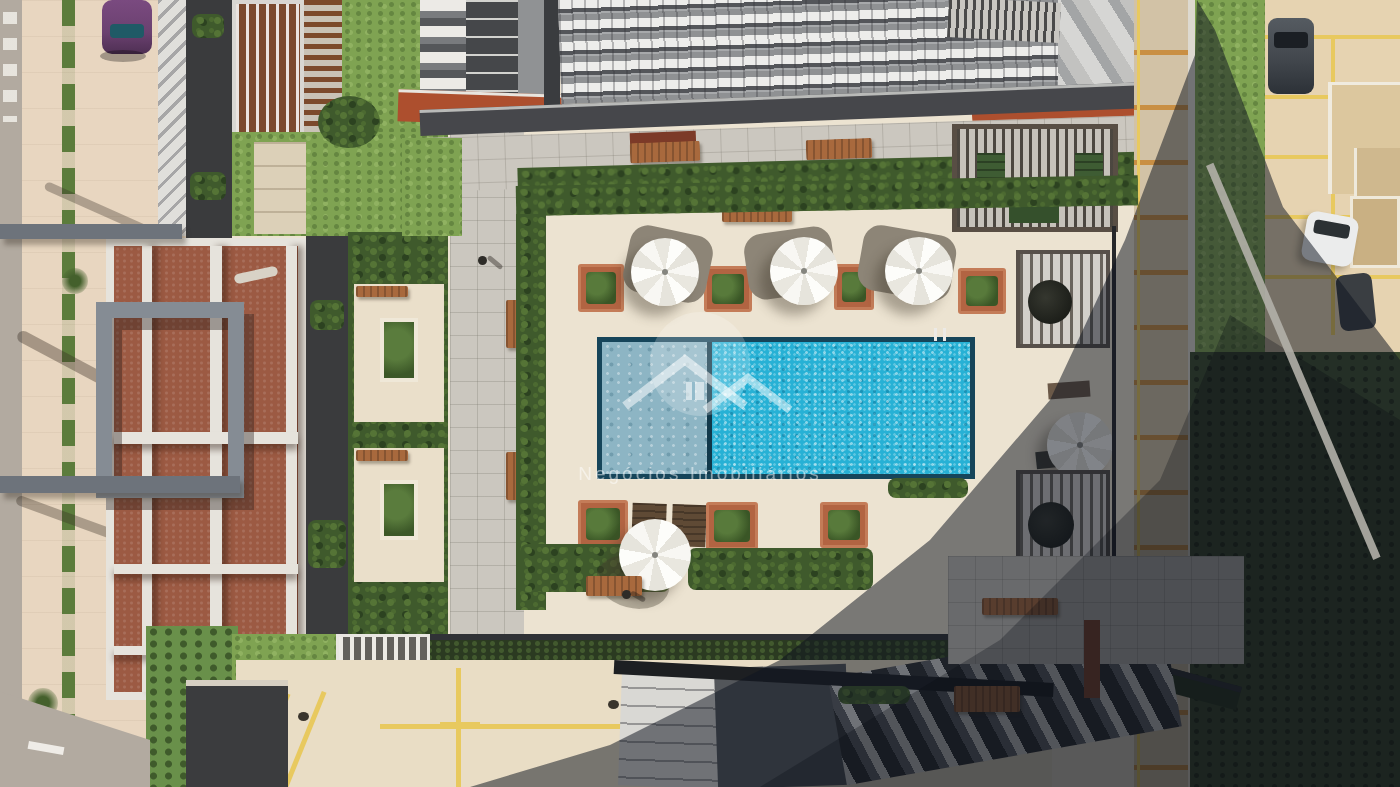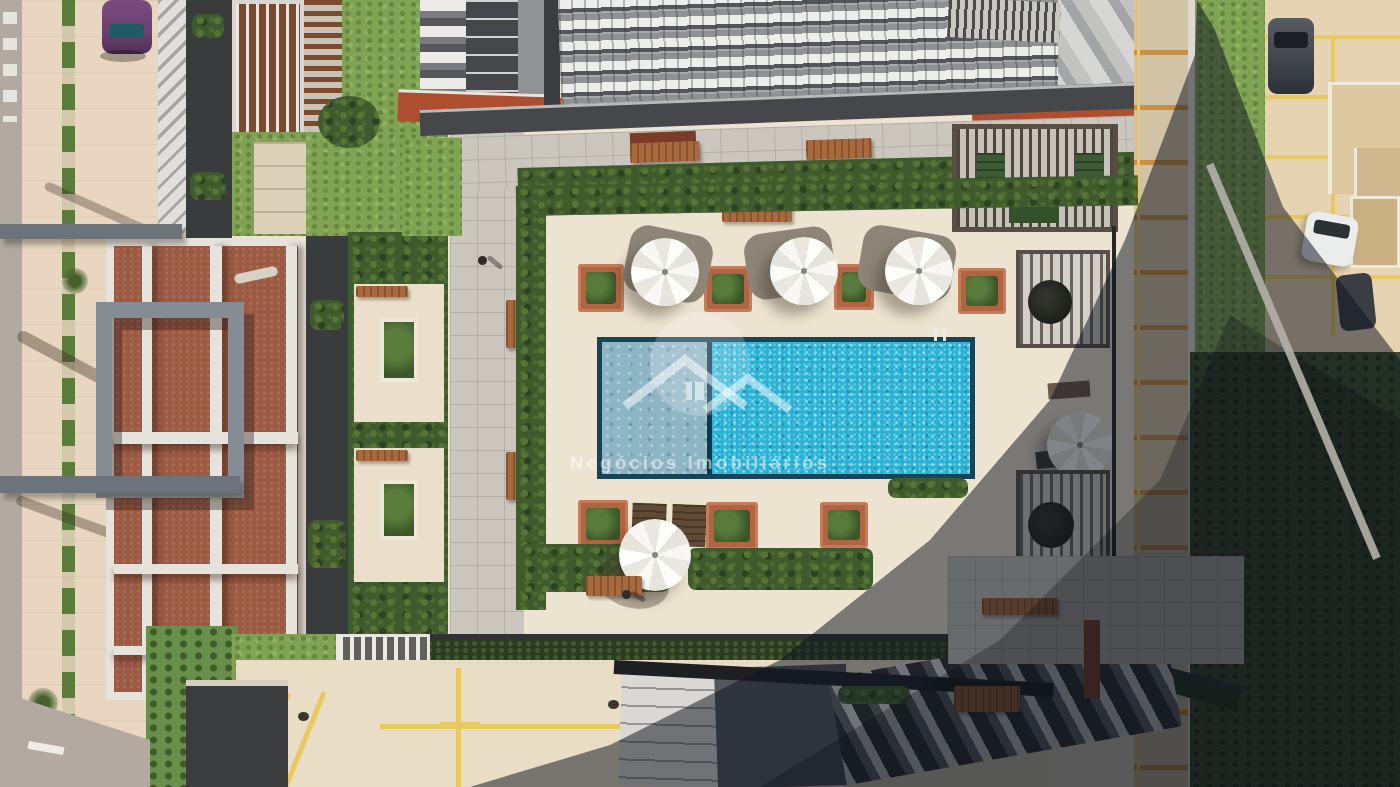--- a/index.html
+++ b/index.html
@@ -255,15 +255,15 @@
   <div class="abs" style="left:0;top:0;width:1400px;height:787px;background:rgba(8,12,18,.28);pointer-events:none;clip-path:polygon(1230px 315px,1400px 420px,1400px 787px,760px 787px,1000px 640px,1160px 480px);"></div>
   <div class="abs" style="left:1206px;top:166px;width:8px;height:428px;background:#b3b0a8;opacity:.9;transform:rotate(-23deg);transform-origin:top left;"></div>
 
   <div class="abs" style="left:650px;top:312px;width:100px;height:104px;border-radius:50%;background:rgba(255,255,255,.22);"></div>
   <svg class="abs" style="left:580px;top:328px;" width="240" height="100" viewBox="0 0 240 100">
     <polyline points="45,78 105,32 165,78" fill="none" stroke="rgba(255,255,255,0.52)" stroke-width="9"></polyline>
     <polyline points="125,82 168,50 210,82" fill="none" stroke="rgba(255,255,255,0.52)" stroke-width="8"></polyline>
     <rect x="106" y="54" width="18" height="18" fill="rgba(255,255,255,0.52)"></rect>
     <rect x="112" y="54" width="3" height="18" fill="rgba(120,170,190,0.7)"></rect>
   </svg>
-  <div class="abs wm-tag" style="left:520px;top:452px;width:360px;font-weight:bold;">Negócios Imobiliários</div>
+  <div class="abs wm-tag" style="left:520px;top:463px;width:360px;">Negócios Imobiliários</div>
 
 </div>
 
 </body></html>

